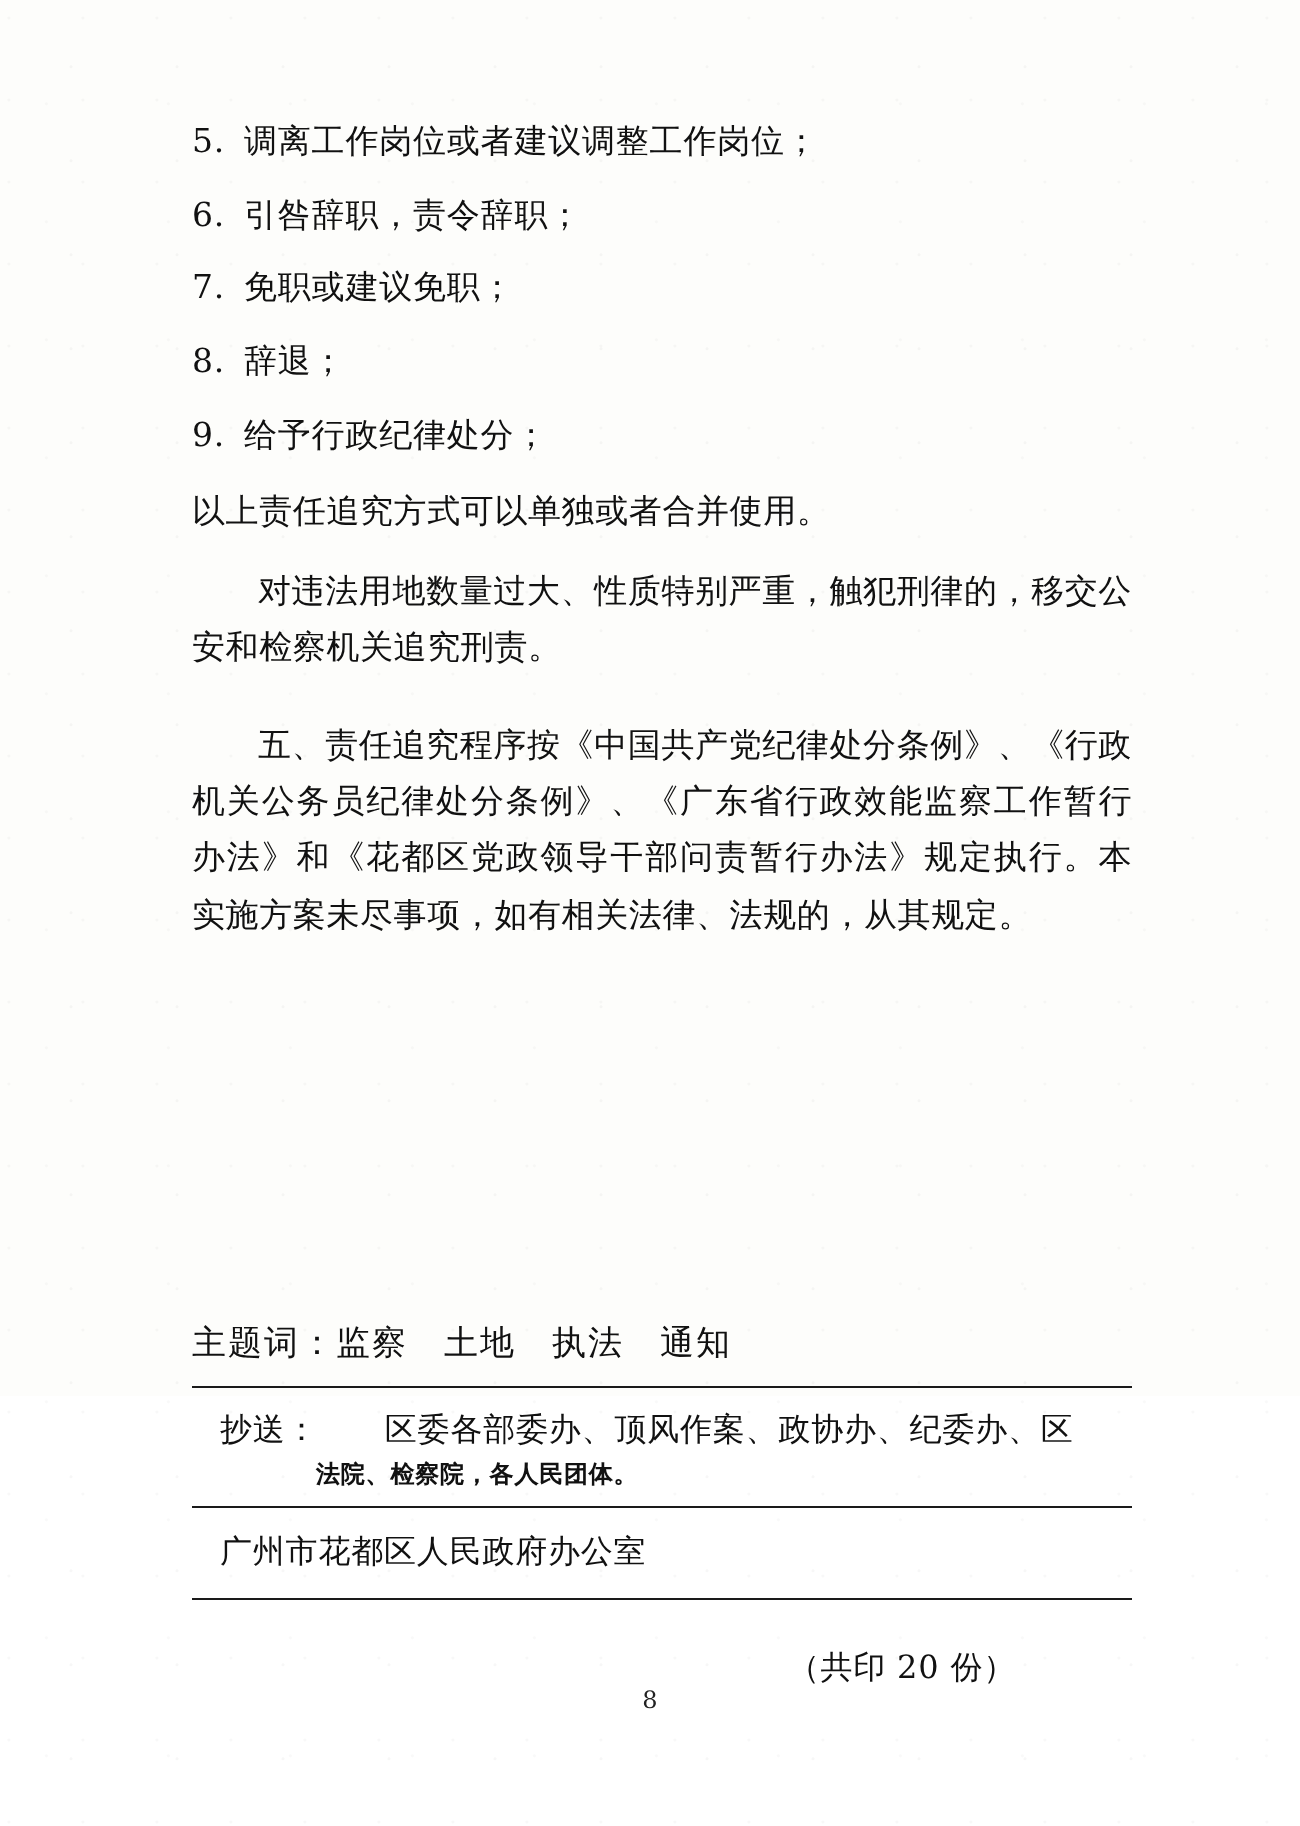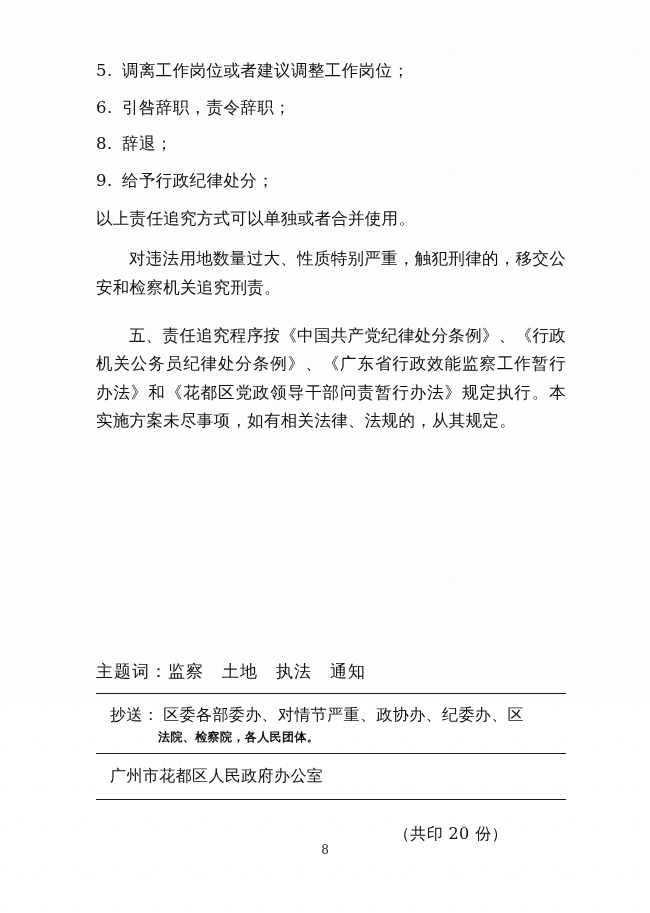--- a/index.html
+++ b/index.html
@@ -77,20 +77,21 @@
     margin: 6px 0 8px 0;
     width: 470px;
   }
   .dist-row {
     display: flex;
     align-items: flex-start;
     font-size: 16px;
     line-height: 1.6;
     letter-spacing: 0.4px;
     padding-left: 14px;
+    text-align: center;
   }
   .dist-label {
     white-space: nowrap;
     padding-right: 4px;
   }
   .dist-value {
     flex: 1;
   }
   .dist-line2 {
     padding-left: 62px;
@@ -146,20 +147,23 @@
 
   <div class="content">
 
     <div class="numbered-item">
       <span class="num">5.</span><span>调离工作岗位或者建议调整工作岗位；</span>
     </div>
     <div class="numbered-item">
       <span class="num">6.</span><span>引咎辞职，责令辞职；</span>
     </div>
     <div class="numbered-item">
+      <span class="num">7.</span><span>免职或建议免职；</span>
+    </div>
+    <div class="numbered-item">
       <span class="num">8.</span><span>辞退；</span>
     </div>
     <div class="numbered-item">
       <span class="num">9.</span><span>给予行政纪律处分；</span>
     </div>
 
     <p class="para noindent">以上责任追究方式可以单独或者合并使用。</p>
     <div class="gap-sm"></div>
     <p class="para indent">对违法用地数量过大、性质特别严重，触犯刑律的，移交公安和检察机关追究刑责。</p>
     <div class="gap-sm"></div>
@@ -171,21 +175,21 @@
   <div class="footer-block">
 
     <div class="keywords">
       <span>主题词：</span><span>监察　土地　执法　通知</span>
     </div>
 
     <hr class="hr">
 
     <div class="dist-row">
       <span class="dist-label">抄送：</span>
-      <span class="dist-value">区委各部委办、对情节严重、政协办、纪委办、区</span>
+      <span class="dist-value">区委各部委办、顶风作案、政协办、纪委办、区</span>
     </div>
     <div class="dist-line2">法院、检察院，各人民团体。</div>
 
     <hr class="hr">
 
     <div class="issuer-row">
       <span>广州市花都区人民政府办公室</span>
     </div>
 
     <hr class="hr">

